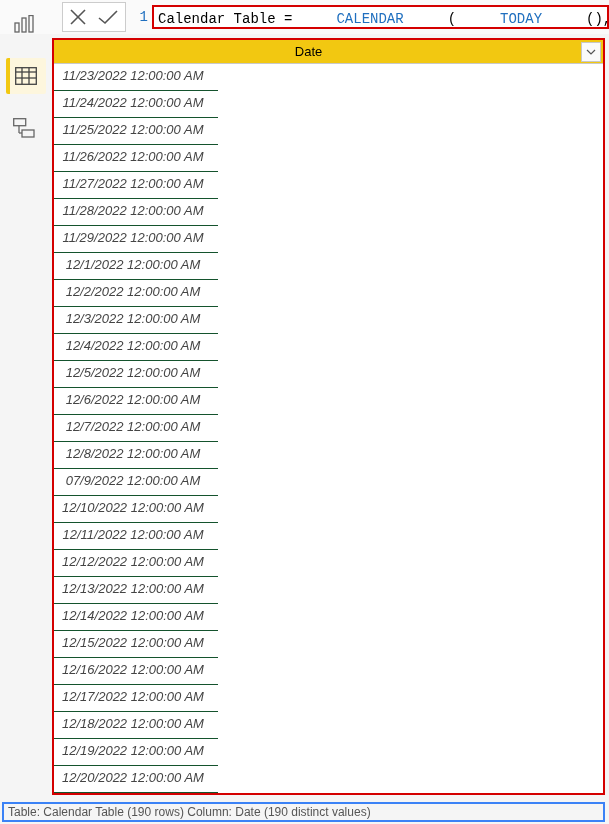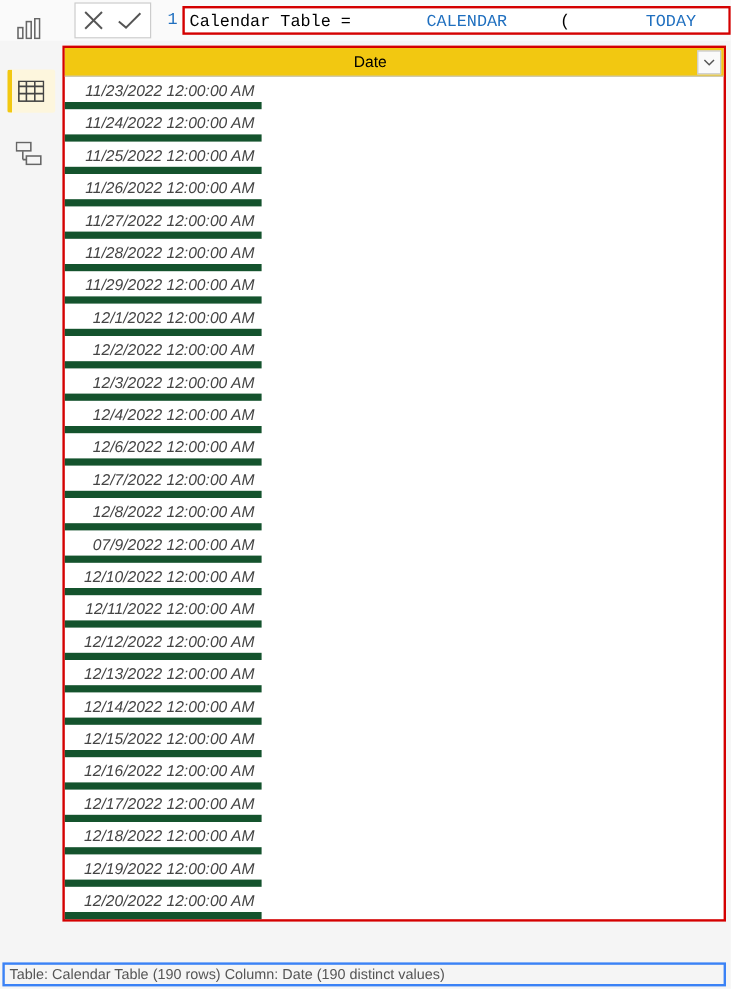--- a/index.html
+++ b/index.html
@@ -47,21 +47,21 @@
     font-family: Consolas, "Courier New", monospace;
     font-size: 14px;
     display: flex;
     align-items: flex-end;
     padding: 0 4px;
     white-space: nowrap;
     overflow: hidden;
     gap: 44px;
   }
   .tok-plain { color: #000; }
-  .tok-func  { color: #1f6fbf; margin-left: 19px; }
+  .tok-func  { color: #1f6fbf; }
   .tok-num   { color: #0f766e; }
 
   .sidebar {
     position: absolute;
     left: 0;
     top: 2px;
     width: 48px;
     display: flex;
     flex-direction: column;
     align-items: center;
@@ -121,23 +121,23 @@
     margin-right: 2px;
     display: flex;
     align-items: center;
     justify-content: center;
   }
   .rows {
   }
   .cell {
     height: 27px;
     width: 164px;
-    border-bottom: 6px solid #14532d;
+    border-bottom: 1px solid #14532d;
     padding: 4px 6px 0 0;
-    text-align: right;
+    text-align: center;
     font-style: italic;
     color: #444;
     font-size: 13px;
     white-space: nowrap;
   }
   .statusbar {
     position: absolute;
     left: 2px;
     right: 4px;
     bottom: 2px;
@@ -228,20 +228,21 @@
         <div class="cell">11/24/2022 12:00:00 AM</div>
         <div class="cell">11/25/2022 12:00:00 AM</div>
         <div class="cell">11/26/2022 12:00:00 AM</div>
         <div class="cell">11/27/2022 12:00:00 AM</div>
         <div class="cell">11/28/2022 12:00:00 AM</div>
         <div class="cell">11/29/2022 12:00:00 AM</div>
         <div class="cell">12/1/2022 12:00:00 AM</div>
         <div class="cell">12/2/2022 12:00:00 AM</div>
         <div class="cell">12/3/2022 12:00:00 AM</div>
         <div class="cell">12/4/2022 12:00:00 AM</div>
+        <div class="cell">12/5/2022 12:00:00 AM</div>
         <div class="cell">12/6/2022 12:00:00 AM</div>
         <div class="cell">12/7/2022 12:00:00 AM</div>
         <div class="cell">12/8/2022 12:00:00 AM</div>
         <div class="cell">07/9/2022 12:00:00 AM</div>
         <div class="cell">12/10/2022 12:00:00 AM</div>
         <div class="cell">12/11/2022 12:00:00 AM</div>
         <div class="cell">12/12/2022 12:00:00 AM</div>
         <div class="cell">12/13/2022 12:00:00 AM</div>
         <div class="cell">12/14/2022 12:00:00 AM</div>
         <div class="cell">12/15/2022 12:00:00 AM</div>

